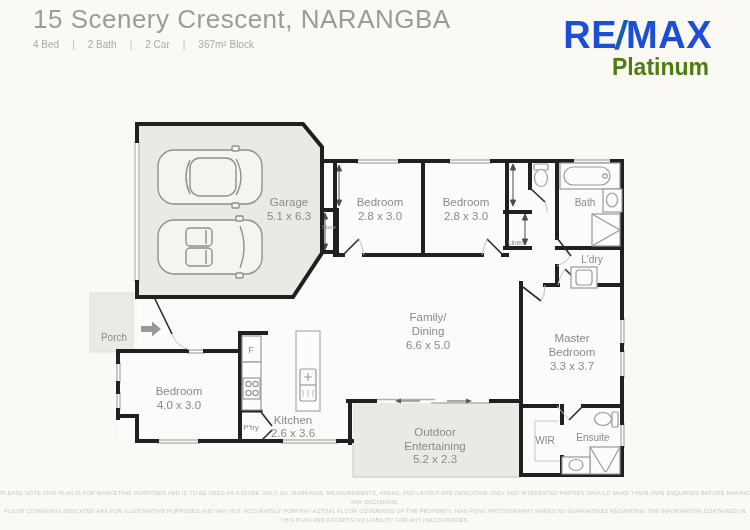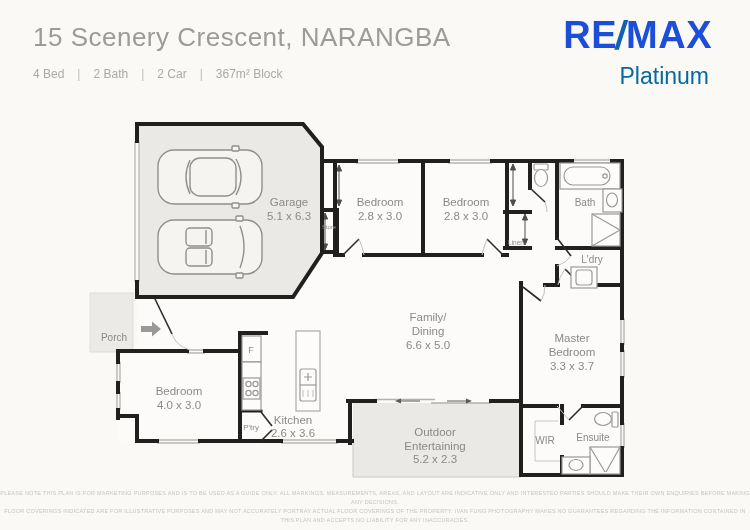--- a/index.html
+++ b/index.html
@@ -1,30 +1,30 @@
 <!DOCTYPE html>
 <html><head>
 <meta charset="utf-8">
 <style>
   html,body{margin:0;padding:0;}
   body{
     width:750px;height:530px;position:relative;overflow:hidden;
     background:#FAF9F6;font-family:"Liberation Sans", sans-serif;
   }
   
-  .hdr{position:absolute;left:33px;top:22px;}
+  .hdr{position:absolute;left:33px;top:4px;}
   .title{font-size:26px;font-weight:300;color:#9B9B99;letter-spacing:.5px;}
-  .stats{margin-top:14px;font-size:12px;color:#A9A9A7;}
+  .stats{margin-top:4px;font-size:10px;color:#A9A9A7;}
   .stats .sep{color:#BDBDBB;margin:0 13px;font-weight:300;}
   
   .logo{position:absolute;right:38px;top:16px;text-align:right;line-height:1;}
   .logo .mark{font-size:38px;font-weight:bold;letter-spacing:.5px;}
   .logo .re,.logo .max{color:#1d4ed8;}
   .logo .slash{color:#1460AE;display:inline-block;transform:skewX(-8deg) scaleY(1.05);margin:0 -1px;}
-  .logo .tag{font-size:23px;font-weight:normal;color:#0369a1;margin-top:11px;padding-right:3px;}
+  .logo .tag{font-size:23px;font-weight:bold;color:#4d7c0f;margin-top:2px;padding-right:3px;}
   
   svg.plan{position:absolute;left:0;top:0;}
   
   .foot{position:absolute;left:0;right:0;bottom:5px;text-align:center;
     font-size:5.5px;line-height:9px;color:#C7C5C1;letter-spacing:.25px;}
   text{font-family:"Liberation Sans", sans-serif;fill:#8B8A88;}
   .t-lg{font-size:11.5px;}
   .t-md{font-size:10px;}
   .t-sm{font-size:8px;}
   .t-xs{font-size:6.5px;}

